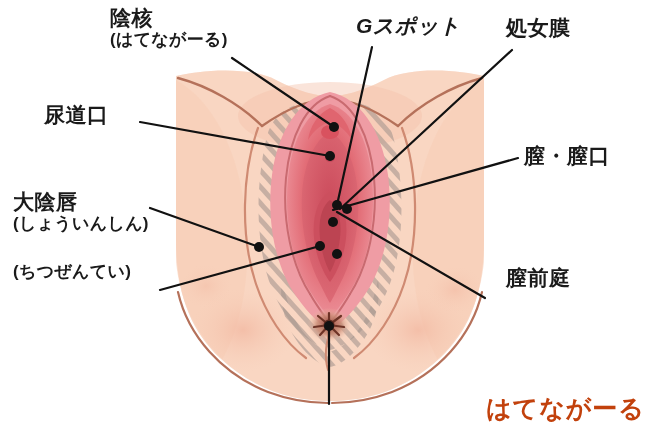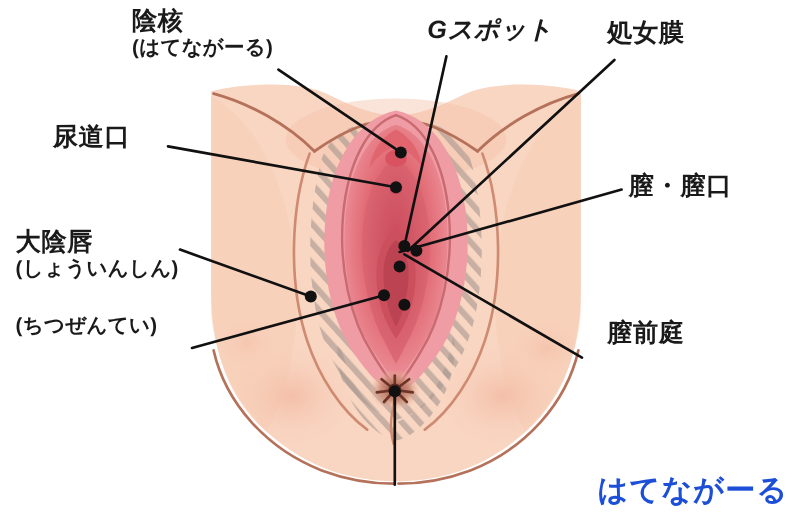--- a/index.html
+++ b/index.html
@@ -5,22 +5,22 @@
   html,body{margin:0;padding:0;background:#ffffff;}
   body{width:660px;height:440px;overflow:hidden;
        font-family:"Liberation Sans","DejaVu Sans",sans-serif;}
   #stage{position:relative;width:660px;height:440px;background:#ffffff;}
   #art{position:absolute;left:0;top:0;width:660px;height:440px;}
   .lbl{position:absolute;color:#1a1a1a;line-height:1.12;white-space:nowrap;}
   .lbl .main{display:block;font-size:21px;font-weight:700;letter-spacing:.5px;}
   .lbl .sub{display:block;font-size:17px;font-weight:700;letter-spacing:.3px;}
   .lbl.left{text-align:left;}
   .lbl.center{text-align:center;margin-top:37px;}
-  #wm{position:absolute;left:498px;top:392px;font-size:25px;font-weight:700;
-      letter-spacing:1px;color:#1d4ed8;
+  #wm{position:absolute;left:486px;top:392px;font-size:25px;font-weight:700;
+      letter-spacing:1px;color:#c2410c;
       -webkit-text-stroke:4px #ffffff;paint-order:stroke fill;font-family:Liberation Mono, monospace;}
   #wm span{position:relative;}
 </style>
 </head>
 <body>
 
 <div id="stage">
 
   <svg id="art" viewBox="0 0 660 440" aria-hidden="true">
     <defs>

